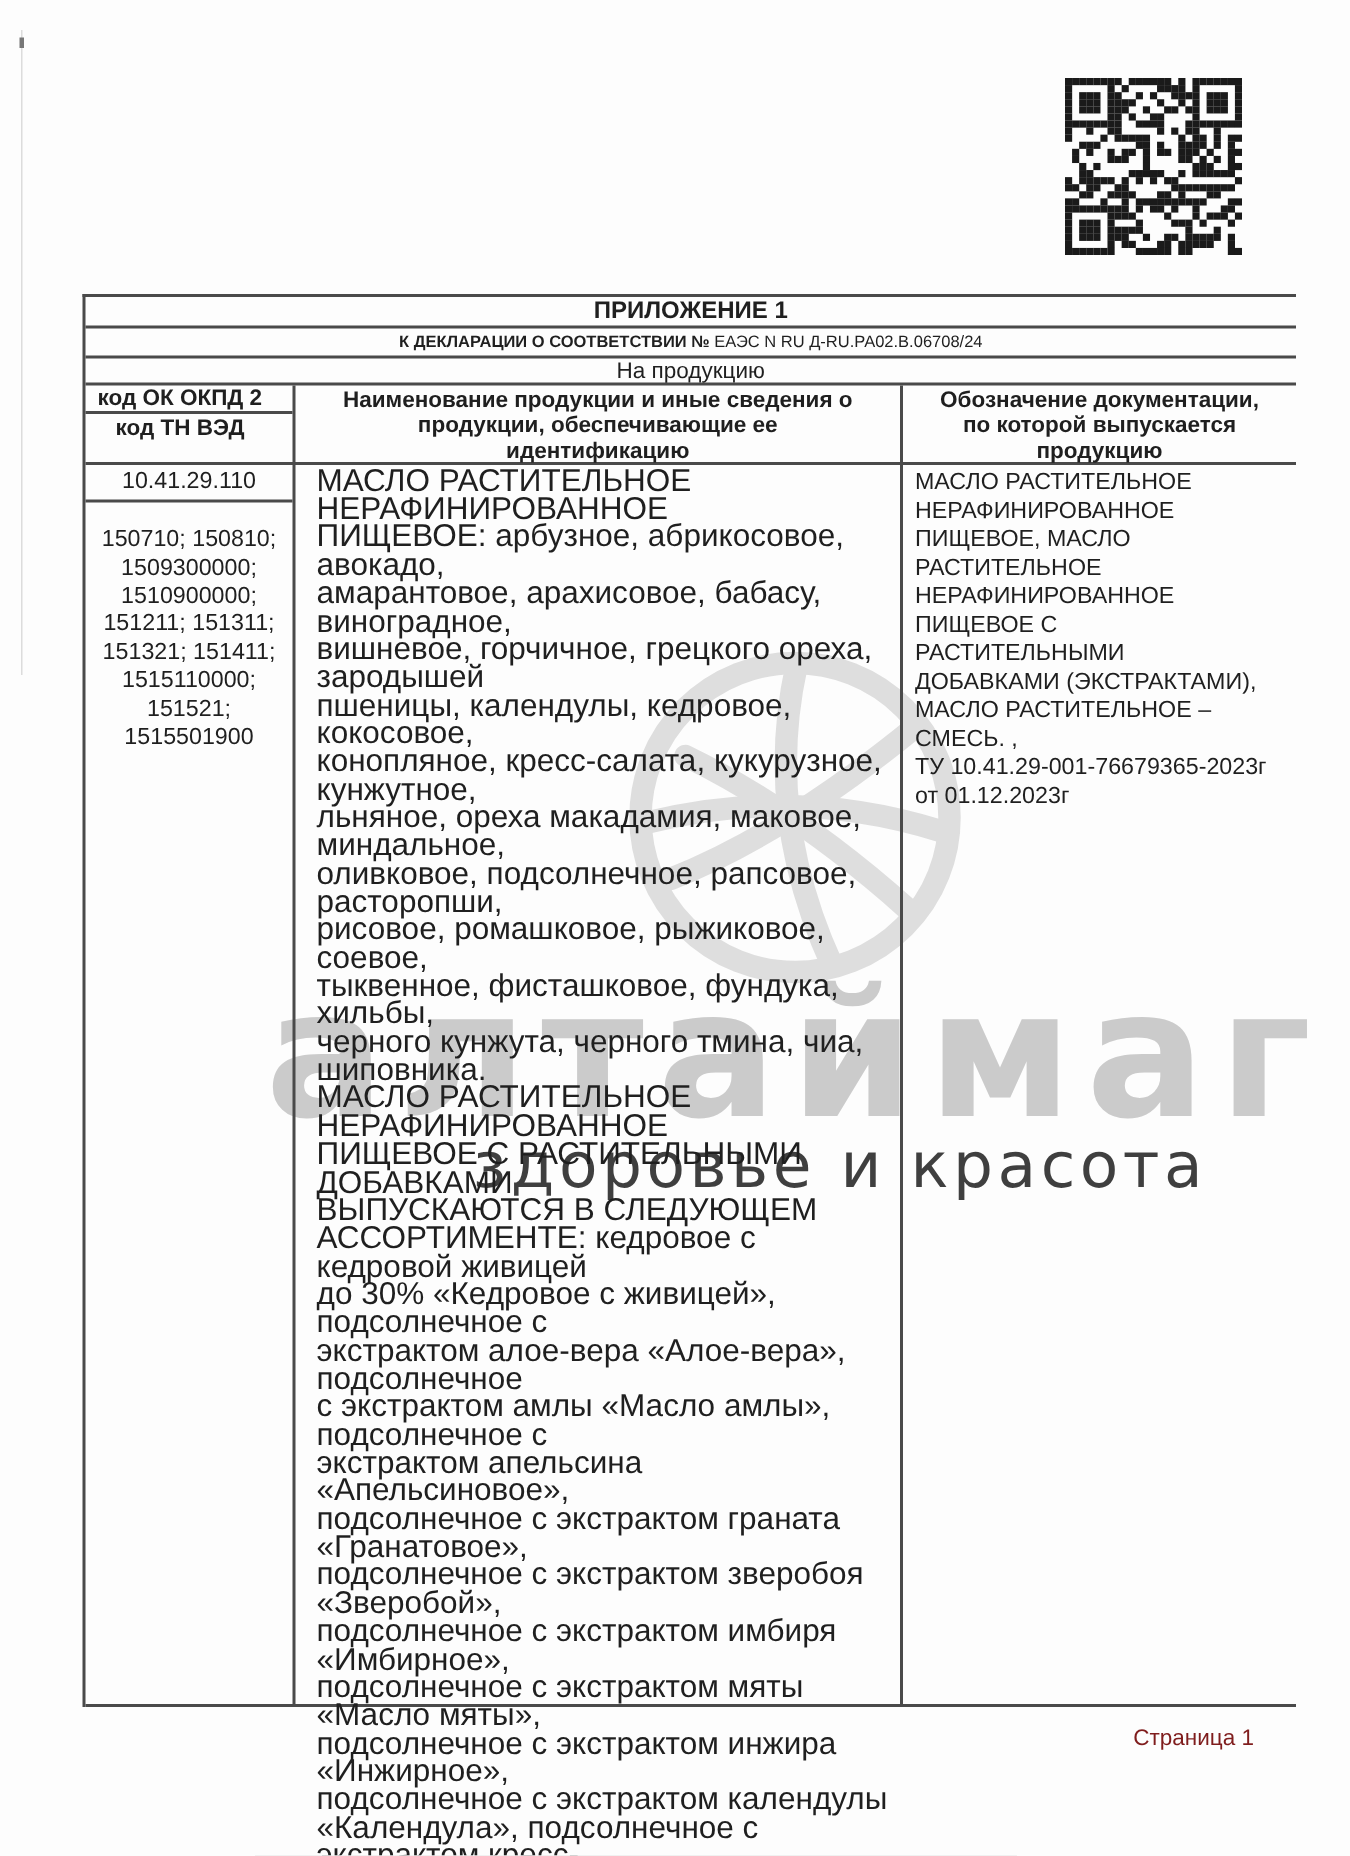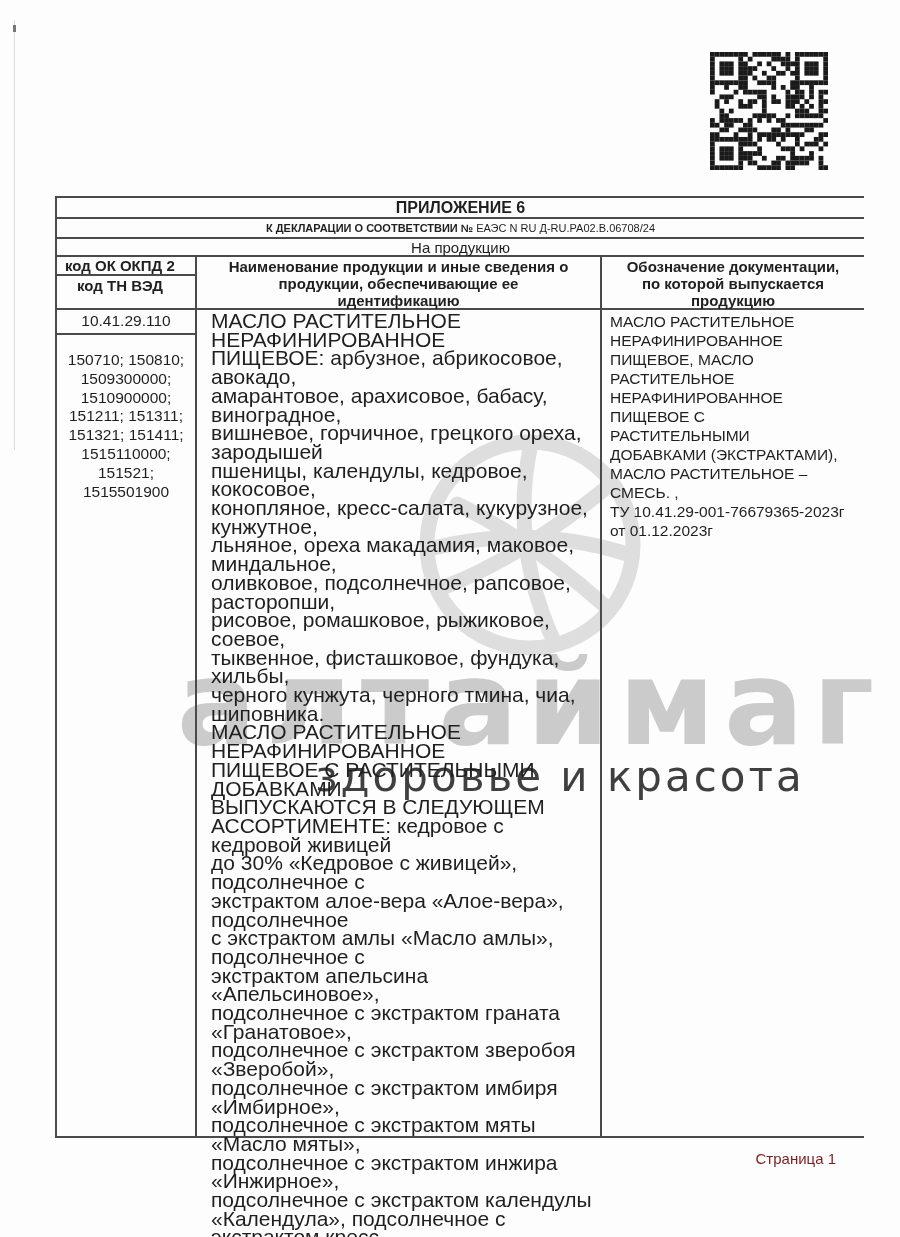--- a/index.html
+++ b/index.html
@@ -431,21 +431,21 @@
         <path d="M118 16 Q96 116 142 216"></path>
         <path d="M20 120 Q118 96 214 126"></path>
       </g>
     </svg>
     <div class="wm-brand">алтаймаг</div>
     <div class="wm-tagline">здоровье и красота</div>
   </div>
 
   <div class="doc-table">
 
-    <div class="row title-row">ПРИЛОЖЕНИЕ 6</div>
+    <div class="row title-row">ПРИЛОЖЕНИЕ 1</div>
 
     <div class="row decl-row">
       <span class="decl-label">К ДЕКЛАРАЦИИ О СООТВЕТСТВИИ №</span>
       <span>ЕАЭС N RU Д-RU.РА02.В.06708/24</span>
     </div>
 
     <div class="row product-row">На продукцию</div>
 
     <div class="row header-row">
       <div class="col1">

